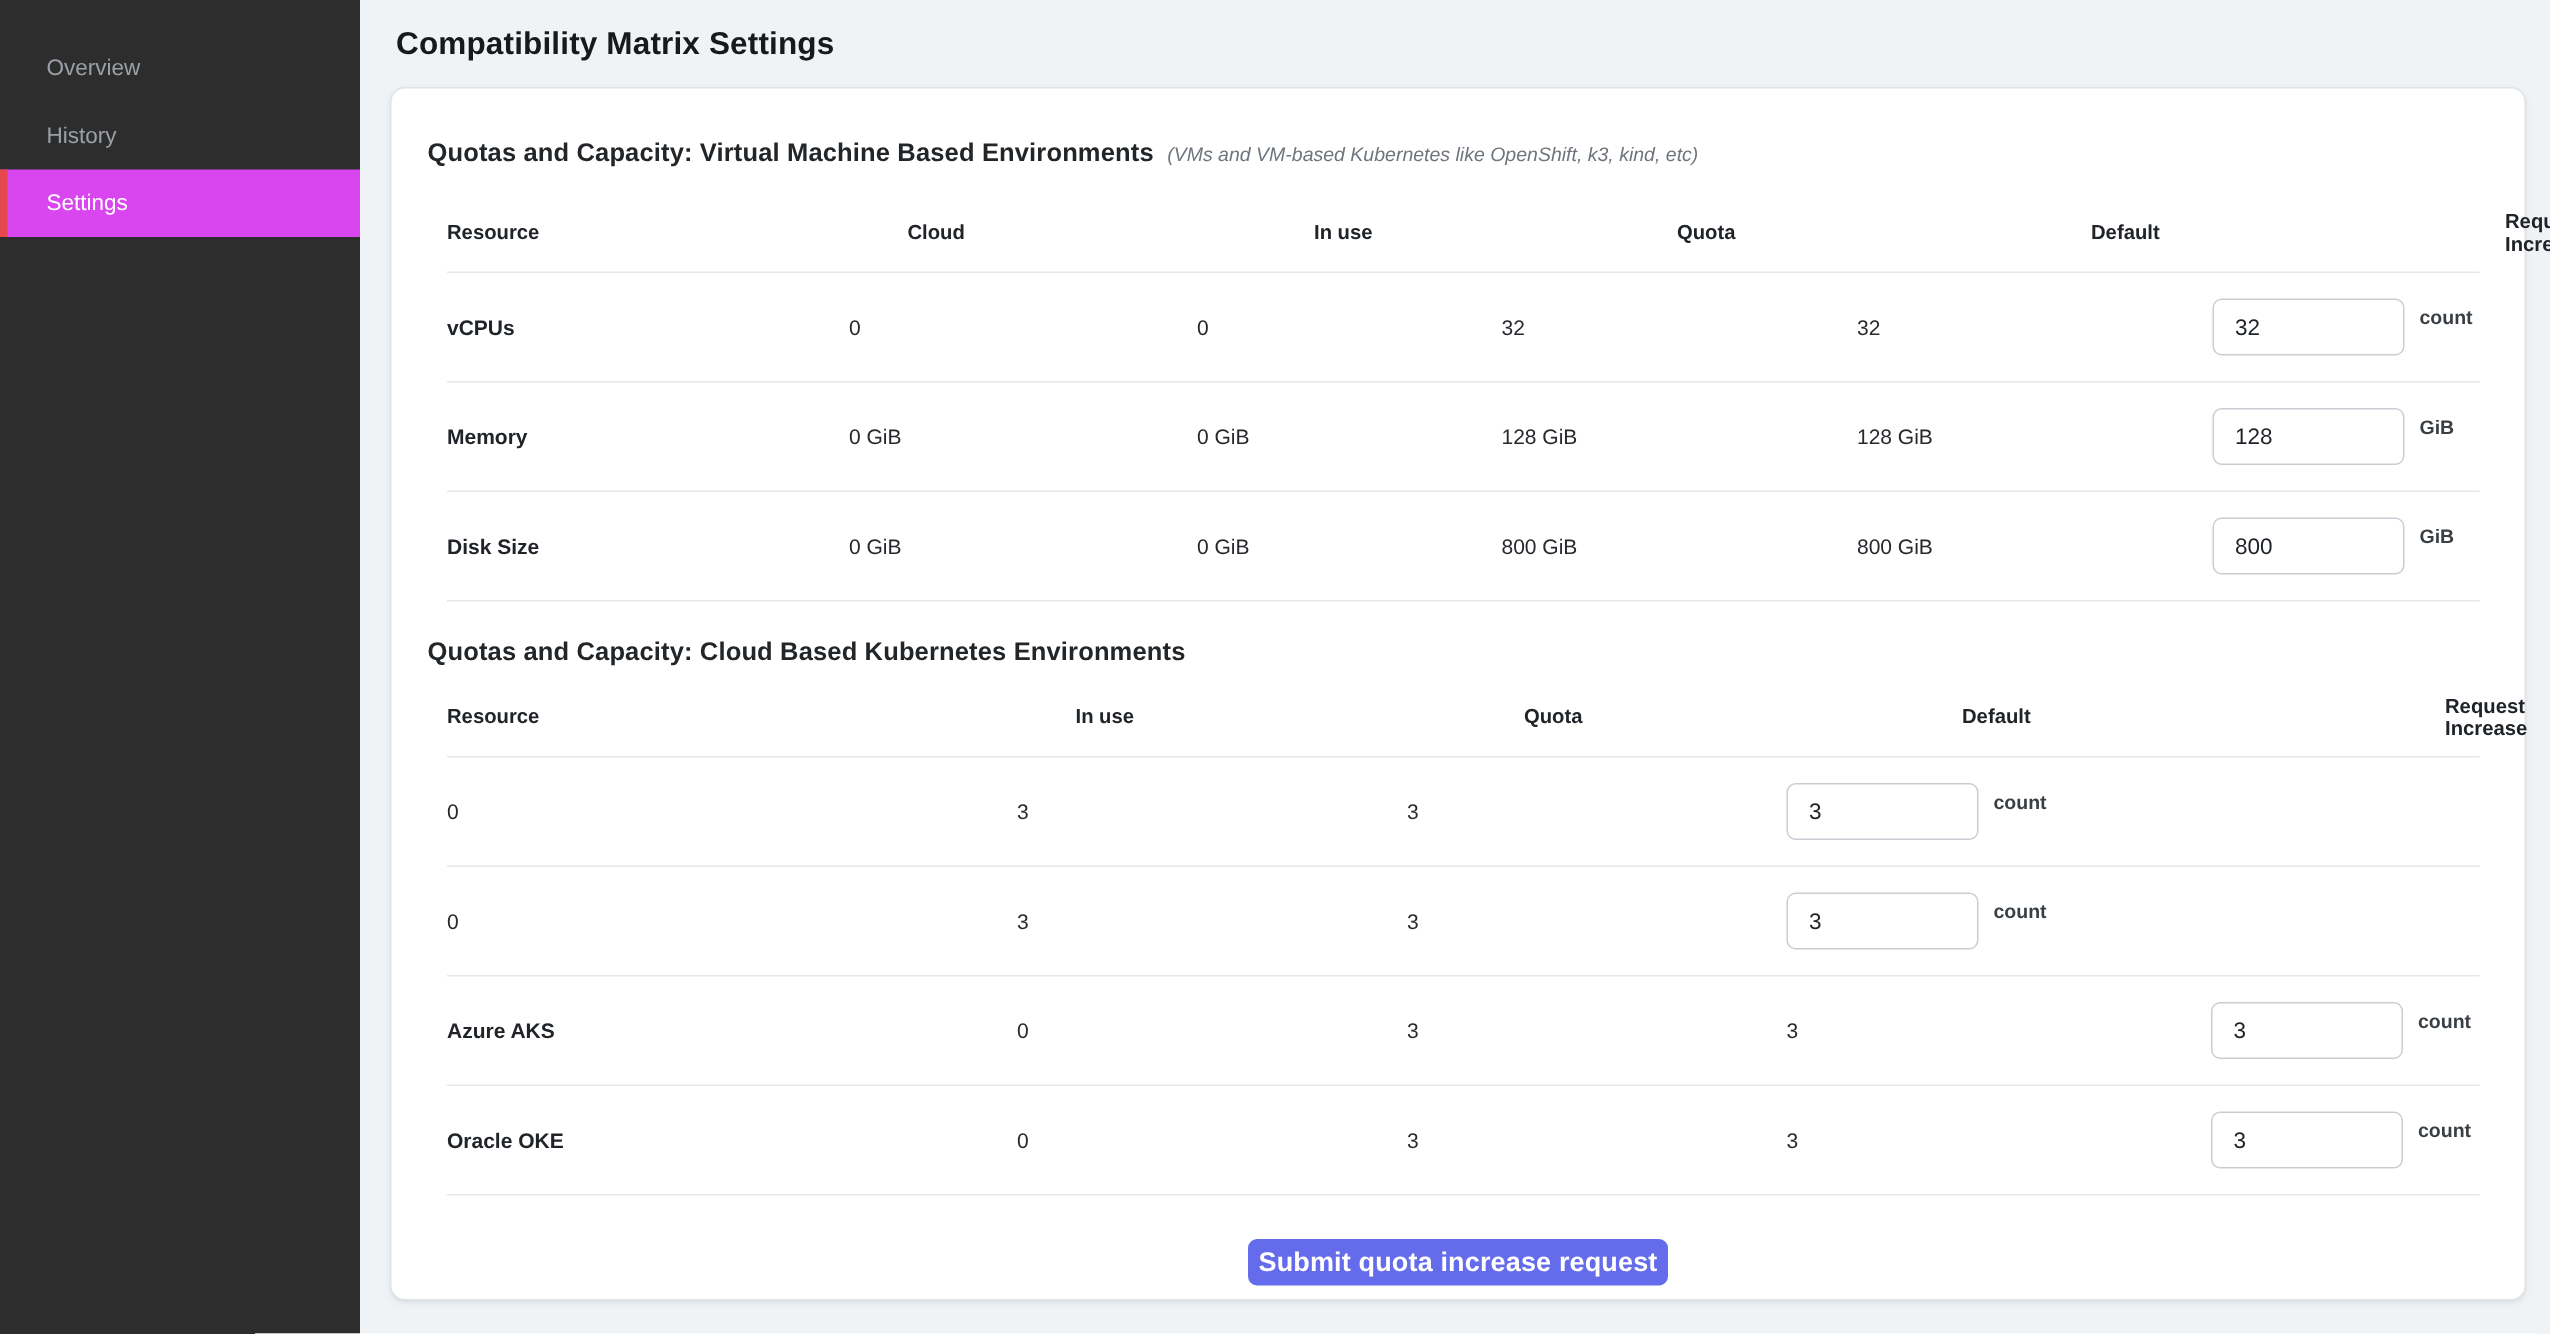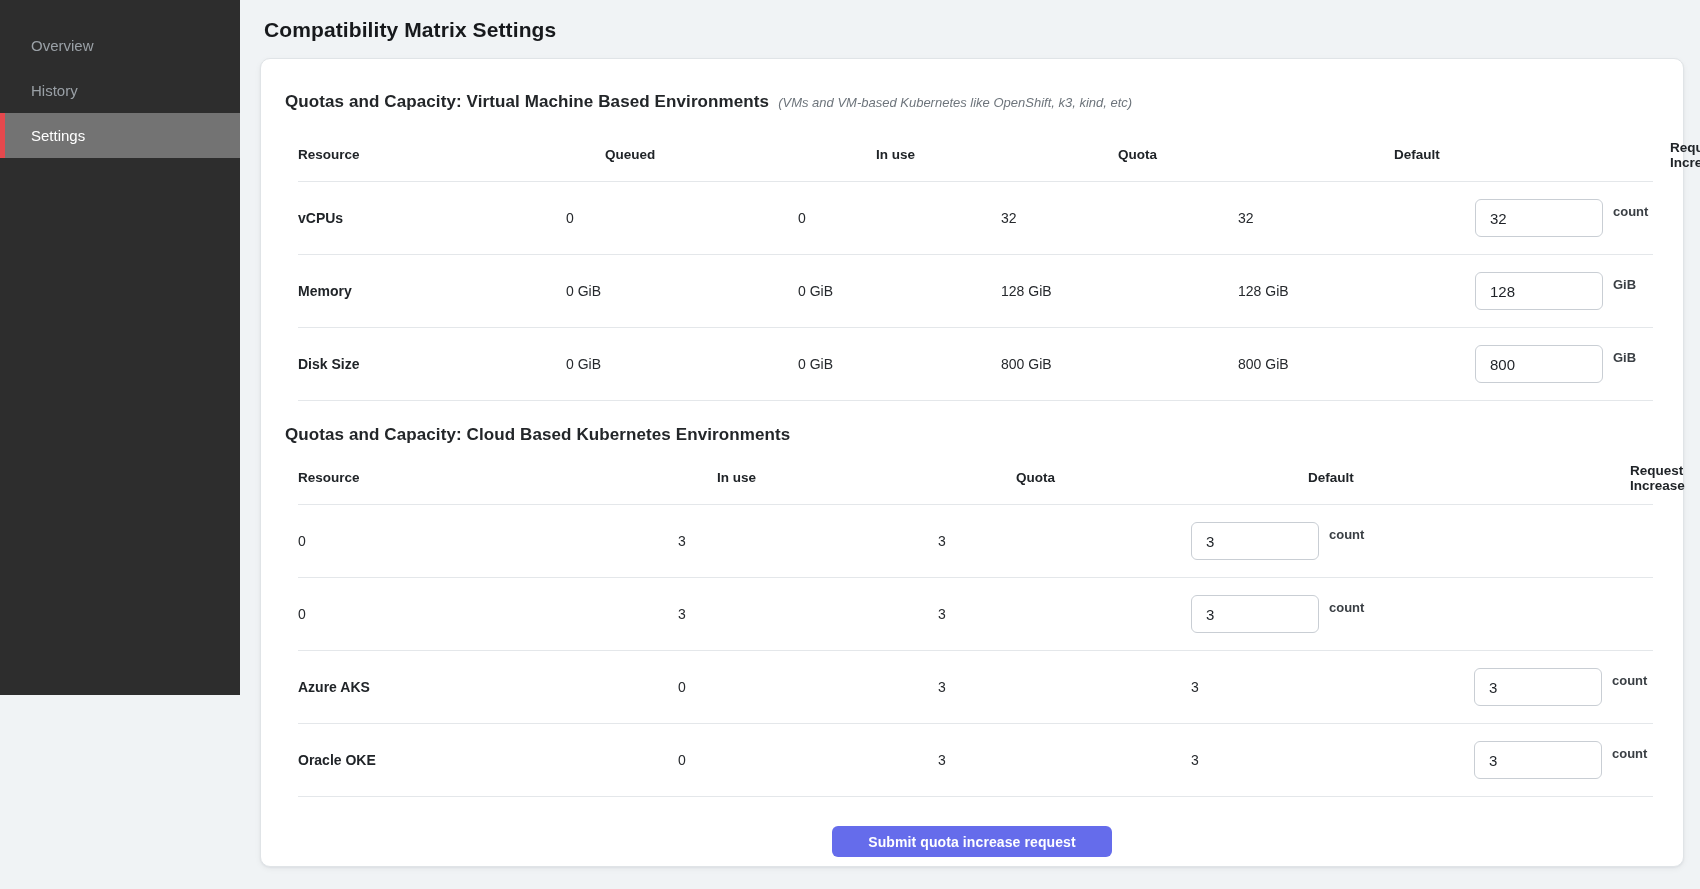--- a/index.html
+++ b/index.html
@@ -6,35 +6,35 @@
   html,body { width:1700px; height:889px; overflow:hidden; }
   body {
     font-family:"Liberation Sans","DejaVu Sans",sans-serif;
     background:#f0f3f5;
     color:#26292d;
     display:flex;
   }
 
   
   .sidebar {
-    width:240px; height:695px; flex:0 0 240px;
+    width:240px; height:889px; flex:0 0 240px;
     background:#2d2d2d;
     padding-top:23px;
   }
   .nav-item {
     position:relative;
     height:45px;
     display:flex; align-items:center;
     padding-left:31px;
     font-size:15px;
     color:#9aa0a6;
     cursor:pointer;
   }
   .nav-item.active {
-    background:#737373;
+    background:#d946ef;
     color:#ffffff;
   }
   .nav-item.active::before {
     content:"";
     position:absolute; left:0; top:0; bottom:0;
     width:5px;
     background:var(--accent-red,#e5484d);
   }
 
   
@@ -111,21 +111,21 @@
   }
 
   .button-row {
     display:flex; justify-content:center;
     margin-top:29px;
   }
   .submit-btn {
     background:var(--button-indigo,#656ceb);
     color:#ffffff;
     font-family:"Liberation Sans","DejaVu Sans",sans-serif;
-    font-size:14px; font-weight:700;
+    font-size:18px; font-weight:700;
     border:none; border-radius:6px;
     height:31px; width:280px;
     cursor:pointer;
     letter-spacing:.1px;
   }
 </style>
 </head>
 <body style="--accent-red: #e5484d; --button-indigo: #656ceb;">
 
 <nav class="sidebar" id="sidebar">
@@ -139,21 +139,21 @@
 
   <section class="card">
 
     <div class="section-head">
       <span class="section-title">Quotas and Capacity: Virtual Machine Based Environments</span>
       <span class="section-subtitle">(VMs and VM-based Kubernetes like OpenShift, k3, kind, etc)</span>
     </div>
     <div class="table">
       <div class="thead first vm-grid" id="vm-head">
           <span class="th">Resource</span>
-          <span class="th">Queued</span>
+          <span class="th">Cloud</span>
           <span class="th">In use</span>
           <span class="th">Quota</span>
           <span class="th">Default</span>
           <span class="th">Request Increase</span>
         </div>
       <div id="vm-body">
           <div class="tr vm-grid">
             <span class="td resource">vCPUs</span>
             <span class="td">0</span>
             <span class="td">0</span>

